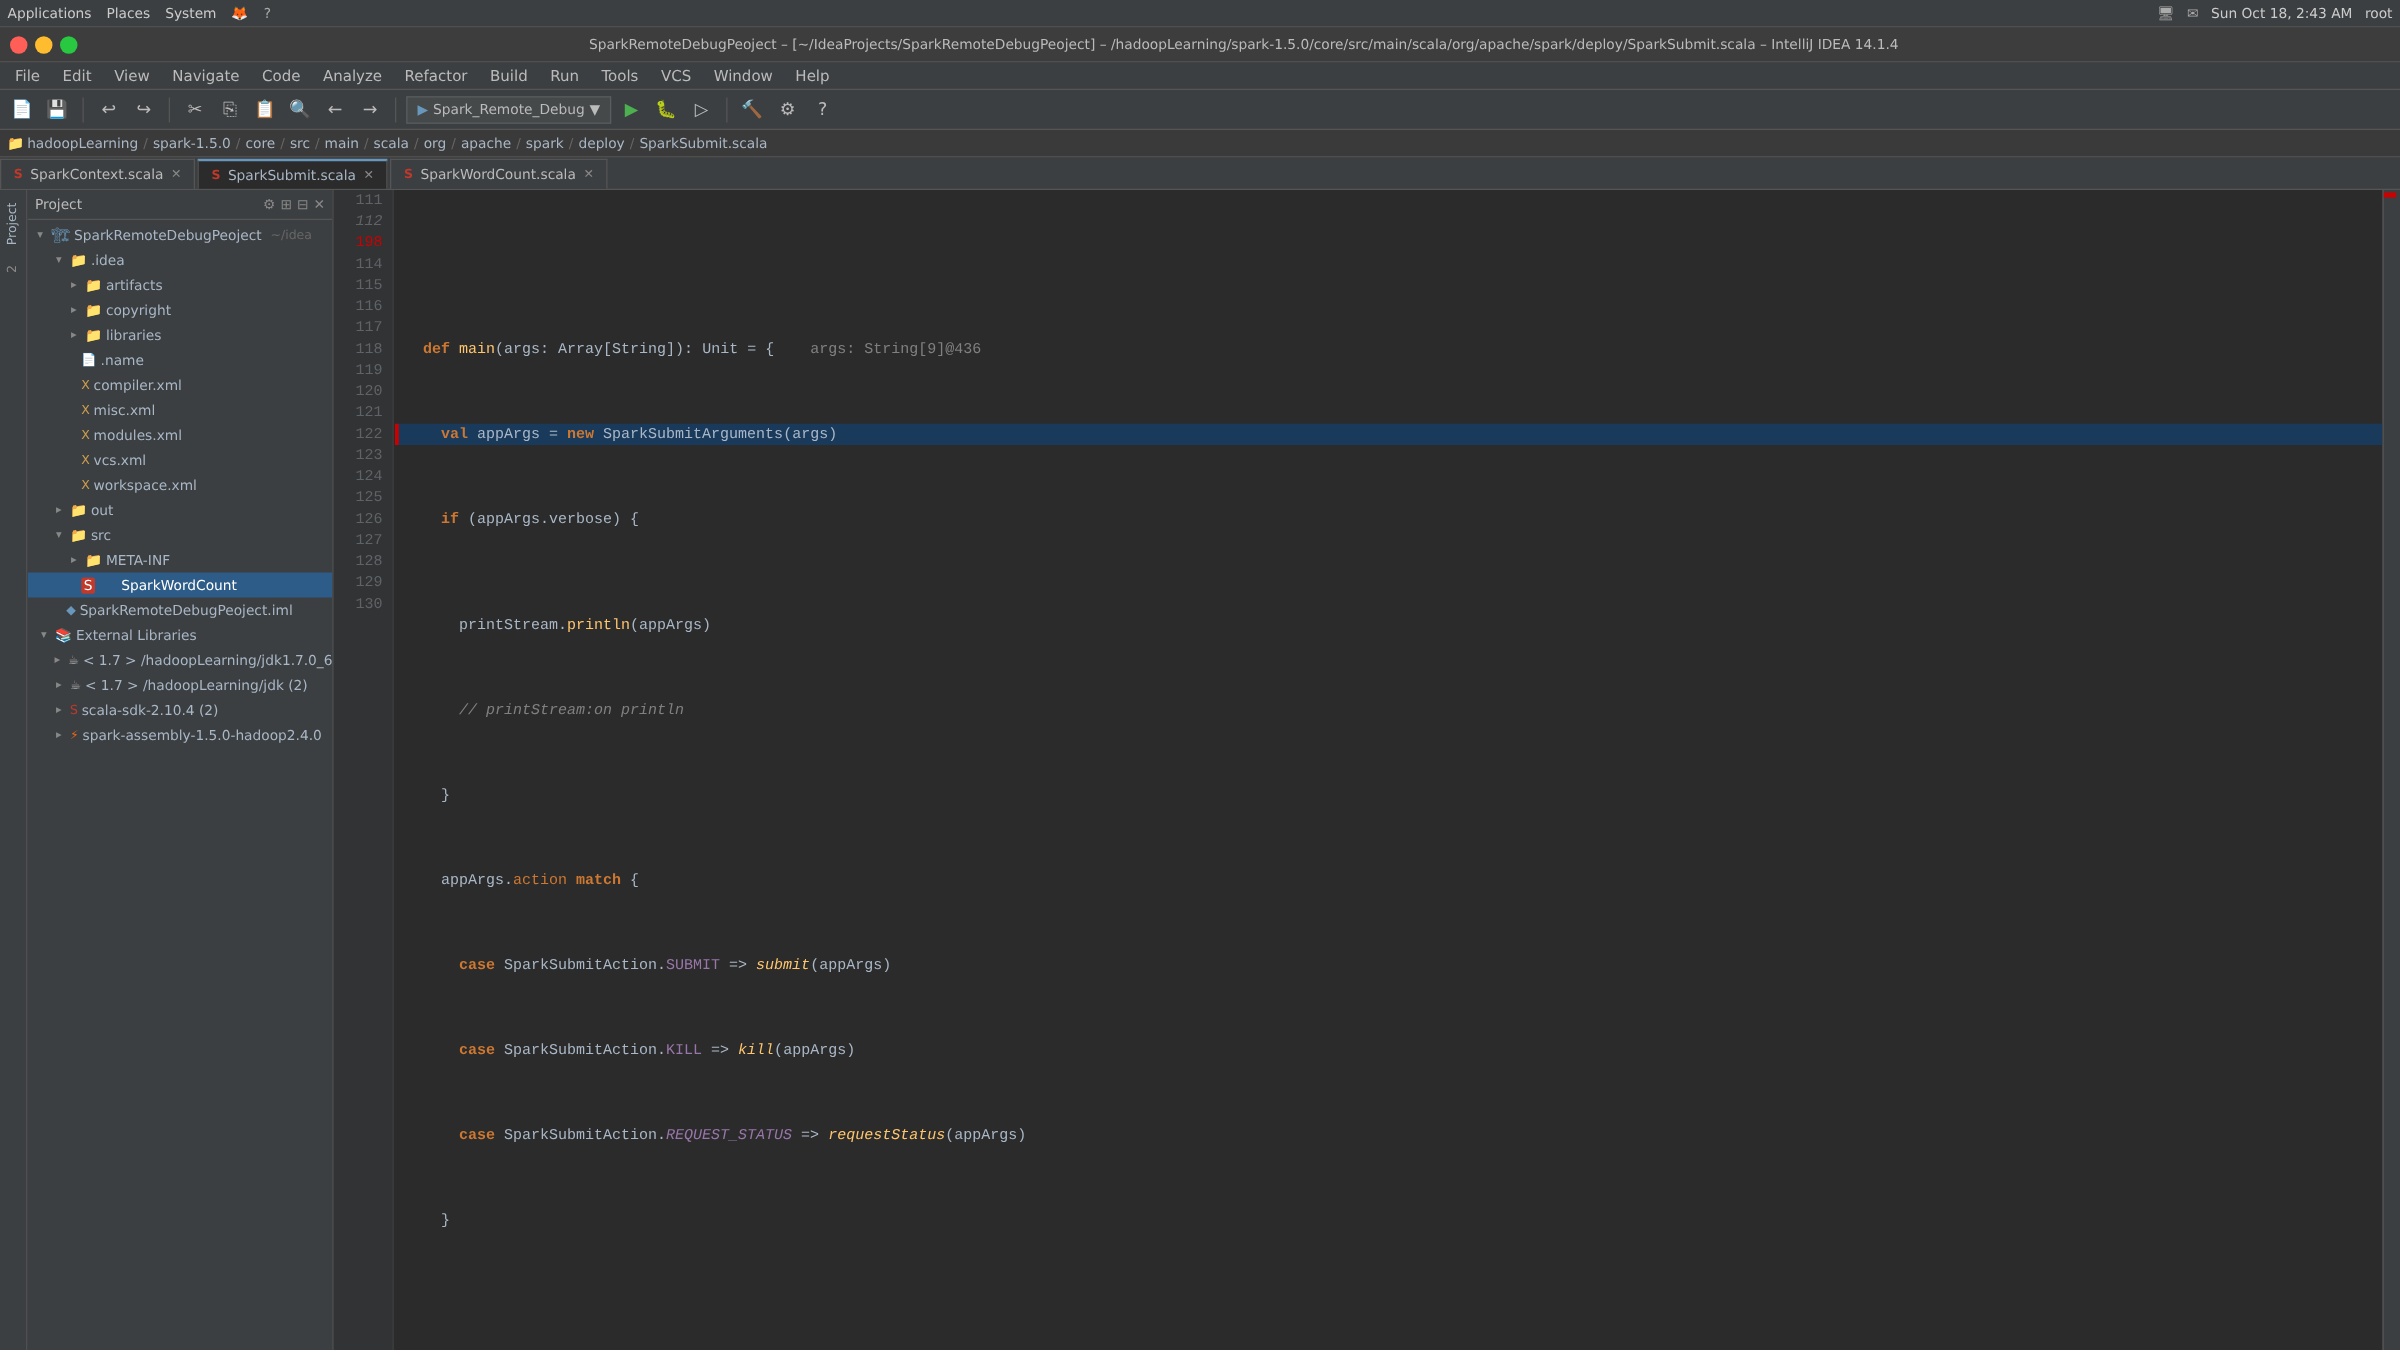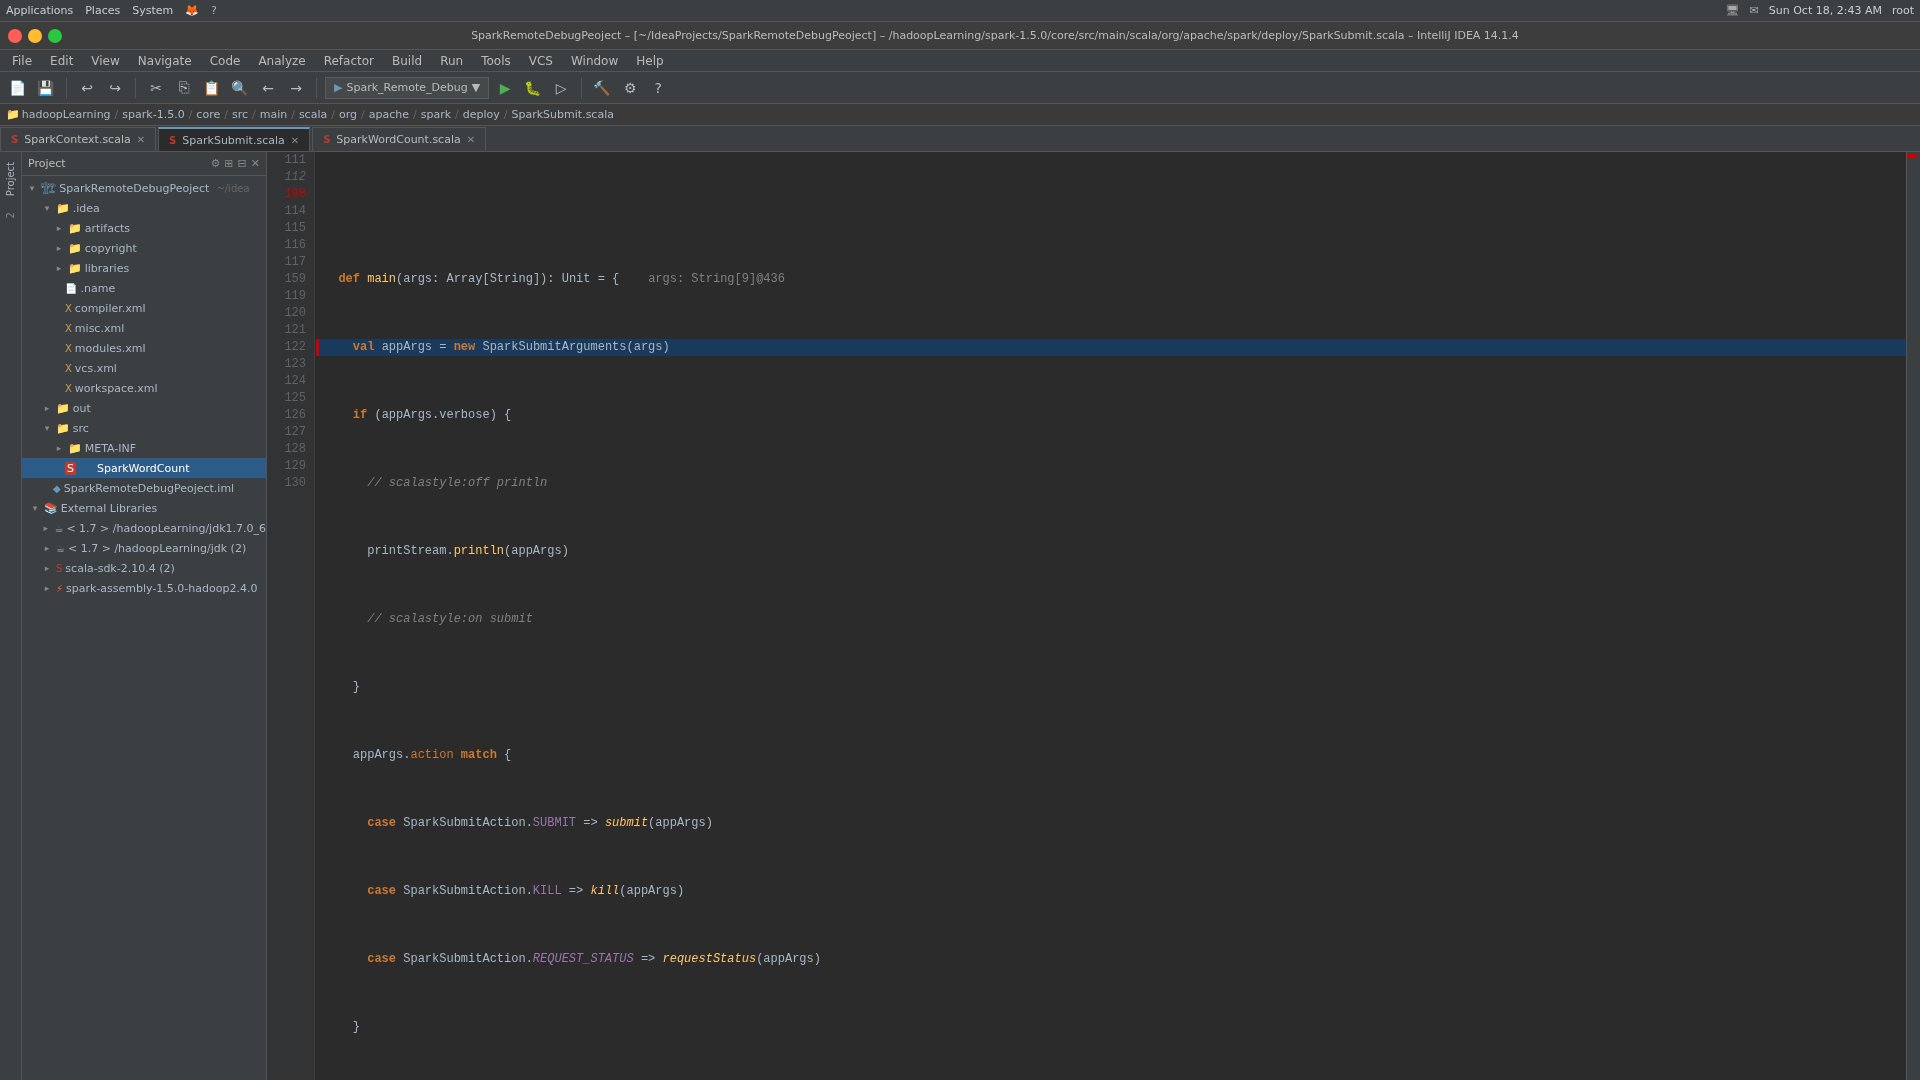--- a/index.html
+++ b/index.html
@@ -511,21 +511,21 @@
   <div id="editor-area">
     <div id="code-content">
       <div id="line-numbers">
         <div style="height:17px;">111</div>
         <div style="height:17px;font-style:italic;">112</div>
         <div style="height:17px;color:#cc0000;">198</div>
         <div style="height:17px;">114</div>
         <div style="height:17px;">115</div>
         <div style="height:17px;">116</div>
         <div style="height:17px;">117</div>
-        <div style="height:17px;">159</div>
+        <div style="height:17px;">118</div>
         <div style="height:17px;">119</div>
         <div style="height:17px;">120</div>
         <div style="height:17px;">121</div>
         <div style="height:17px;">122</div>
         <div style="height:17px;">123</div>
         <div style="height:17px;">124</div>
         <div style="height:17px;">125</div>
         <div style="height:17px;">126</div>
         <div style="height:17px;">127</div>
         <div style="height:17px;">128</div>
@@ -535,25 +535,24 @@
       <div id="code-lines">
         
         <div class="code-line">&nbsp;</div>
         
         <div class="code-line">  <span class="kw">def</span> <span class="fn">main</span>(<span style="color:#a9b7c6;">args</span>: <span class="type">Array</span>[<span style="color:#a9b7c6;">String</span>]): <span class="type">Unit</span> = {&nbsp;&nbsp;&nbsp;&nbsp;<span class="dim-text">args: String[9]@436</span></div>
         
         <div class="code-line" style="background:#1a3a5c;border-left:3px solid #cc0000;padding-left:5px;">    <span class="kw">val</span> <span style="color:#a9b7c6;">appArgs</span> = <span class="kw">new</span> <span style="color:#a9b7c6;">SparkSubmitArguments</span>(<span style="color:#a9b7c6;">args</span>)</div>
         
         <div class="code-line">    <span class="kw">if</span> (<span style="color:#a9b7c6;">appArgs</span>.<span style="color:#a9b7c6;">verbose</span>) {</div>
         
-        <div class="code-line">      <span class="comment">// scalastyle:off println</span></div>
         
         <div class="code-line">      <span style="color:#a9b7c6;">printStream</span>.<span class="fn">println</span>(<span style="color:#a9b7c6;">appArgs</span>)</div>
         
-        <div class="code-line">      <span class="comment">// scalastyle:on submit</span></div>
+        <div class="code-line">      <span class="comment">// printStream:on println</span></div>
         
         <div class="code-line">    }</div>
         
         <div class="code-line">    <span style="color:#a9b7c6;">appArgs</span>.<span style="color:#cc7832;">action</span> <span class="kw">match</span> {</div>
         
         <div class="code-line">      <span class="kw">case</span> <span style="color:#a9b7c6;">SparkSubmitAction</span>.<span style="color:#9876aa;">SUBMIT</span> =&gt; <span class="fn" style="font-style:italic;">submit</span>(<span style="color:#a9b7c6;">appArgs</span>)</div>
         
         <div class="code-line">      <span class="kw">case</span> <span style="color:#a9b7c6;">SparkSubmitAction</span>.<span style="color:#9876aa;">KILL</span> =&gt; <span class="fn" style="font-style:italic;">kill</span>(<span style="color:#a9b7c6;">appArgs</span>)</div>
         
         <div class="code-line">      <span class="kw">case</span> <span style="color:#a9b7c6;">SparkSubmitAction</span>.<span style="color:#9876aa;font-style:italic;">REQUEST_STATUS</span> =&gt; <span class="fn" style="font-style:italic;">requestStatus</span>(<span style="color:#a9b7c6;">appArgs</span>)</div>

